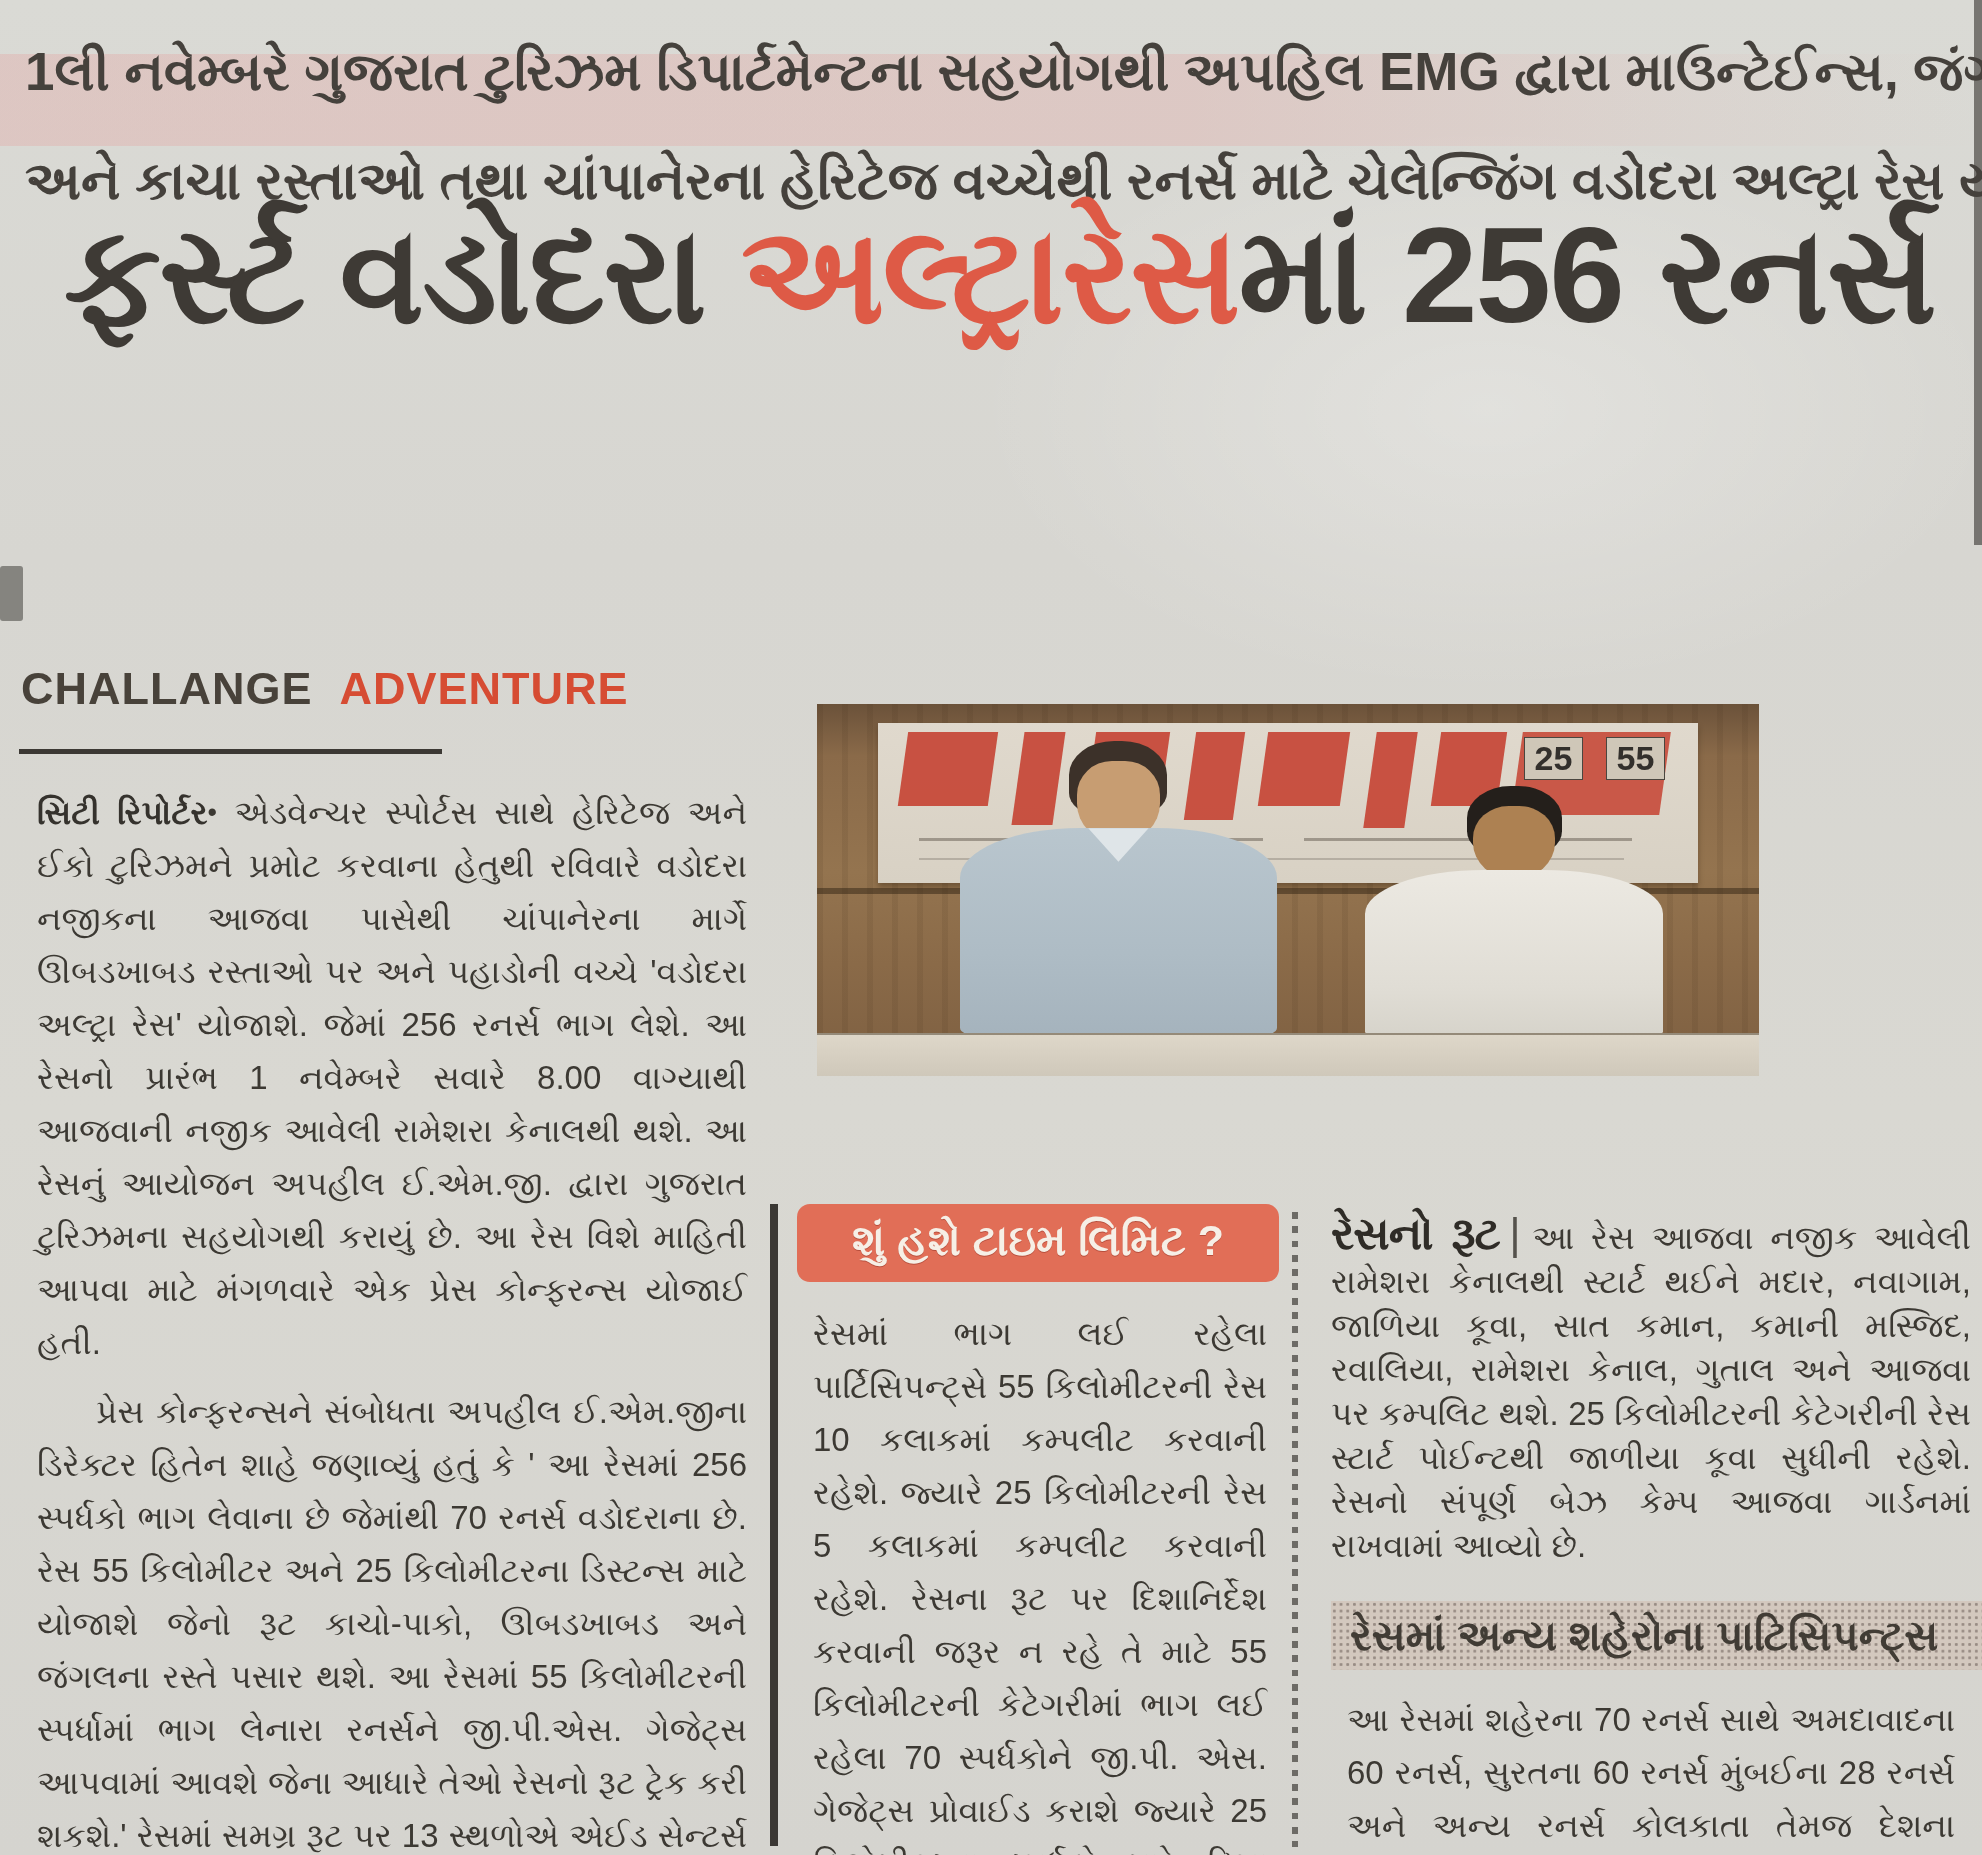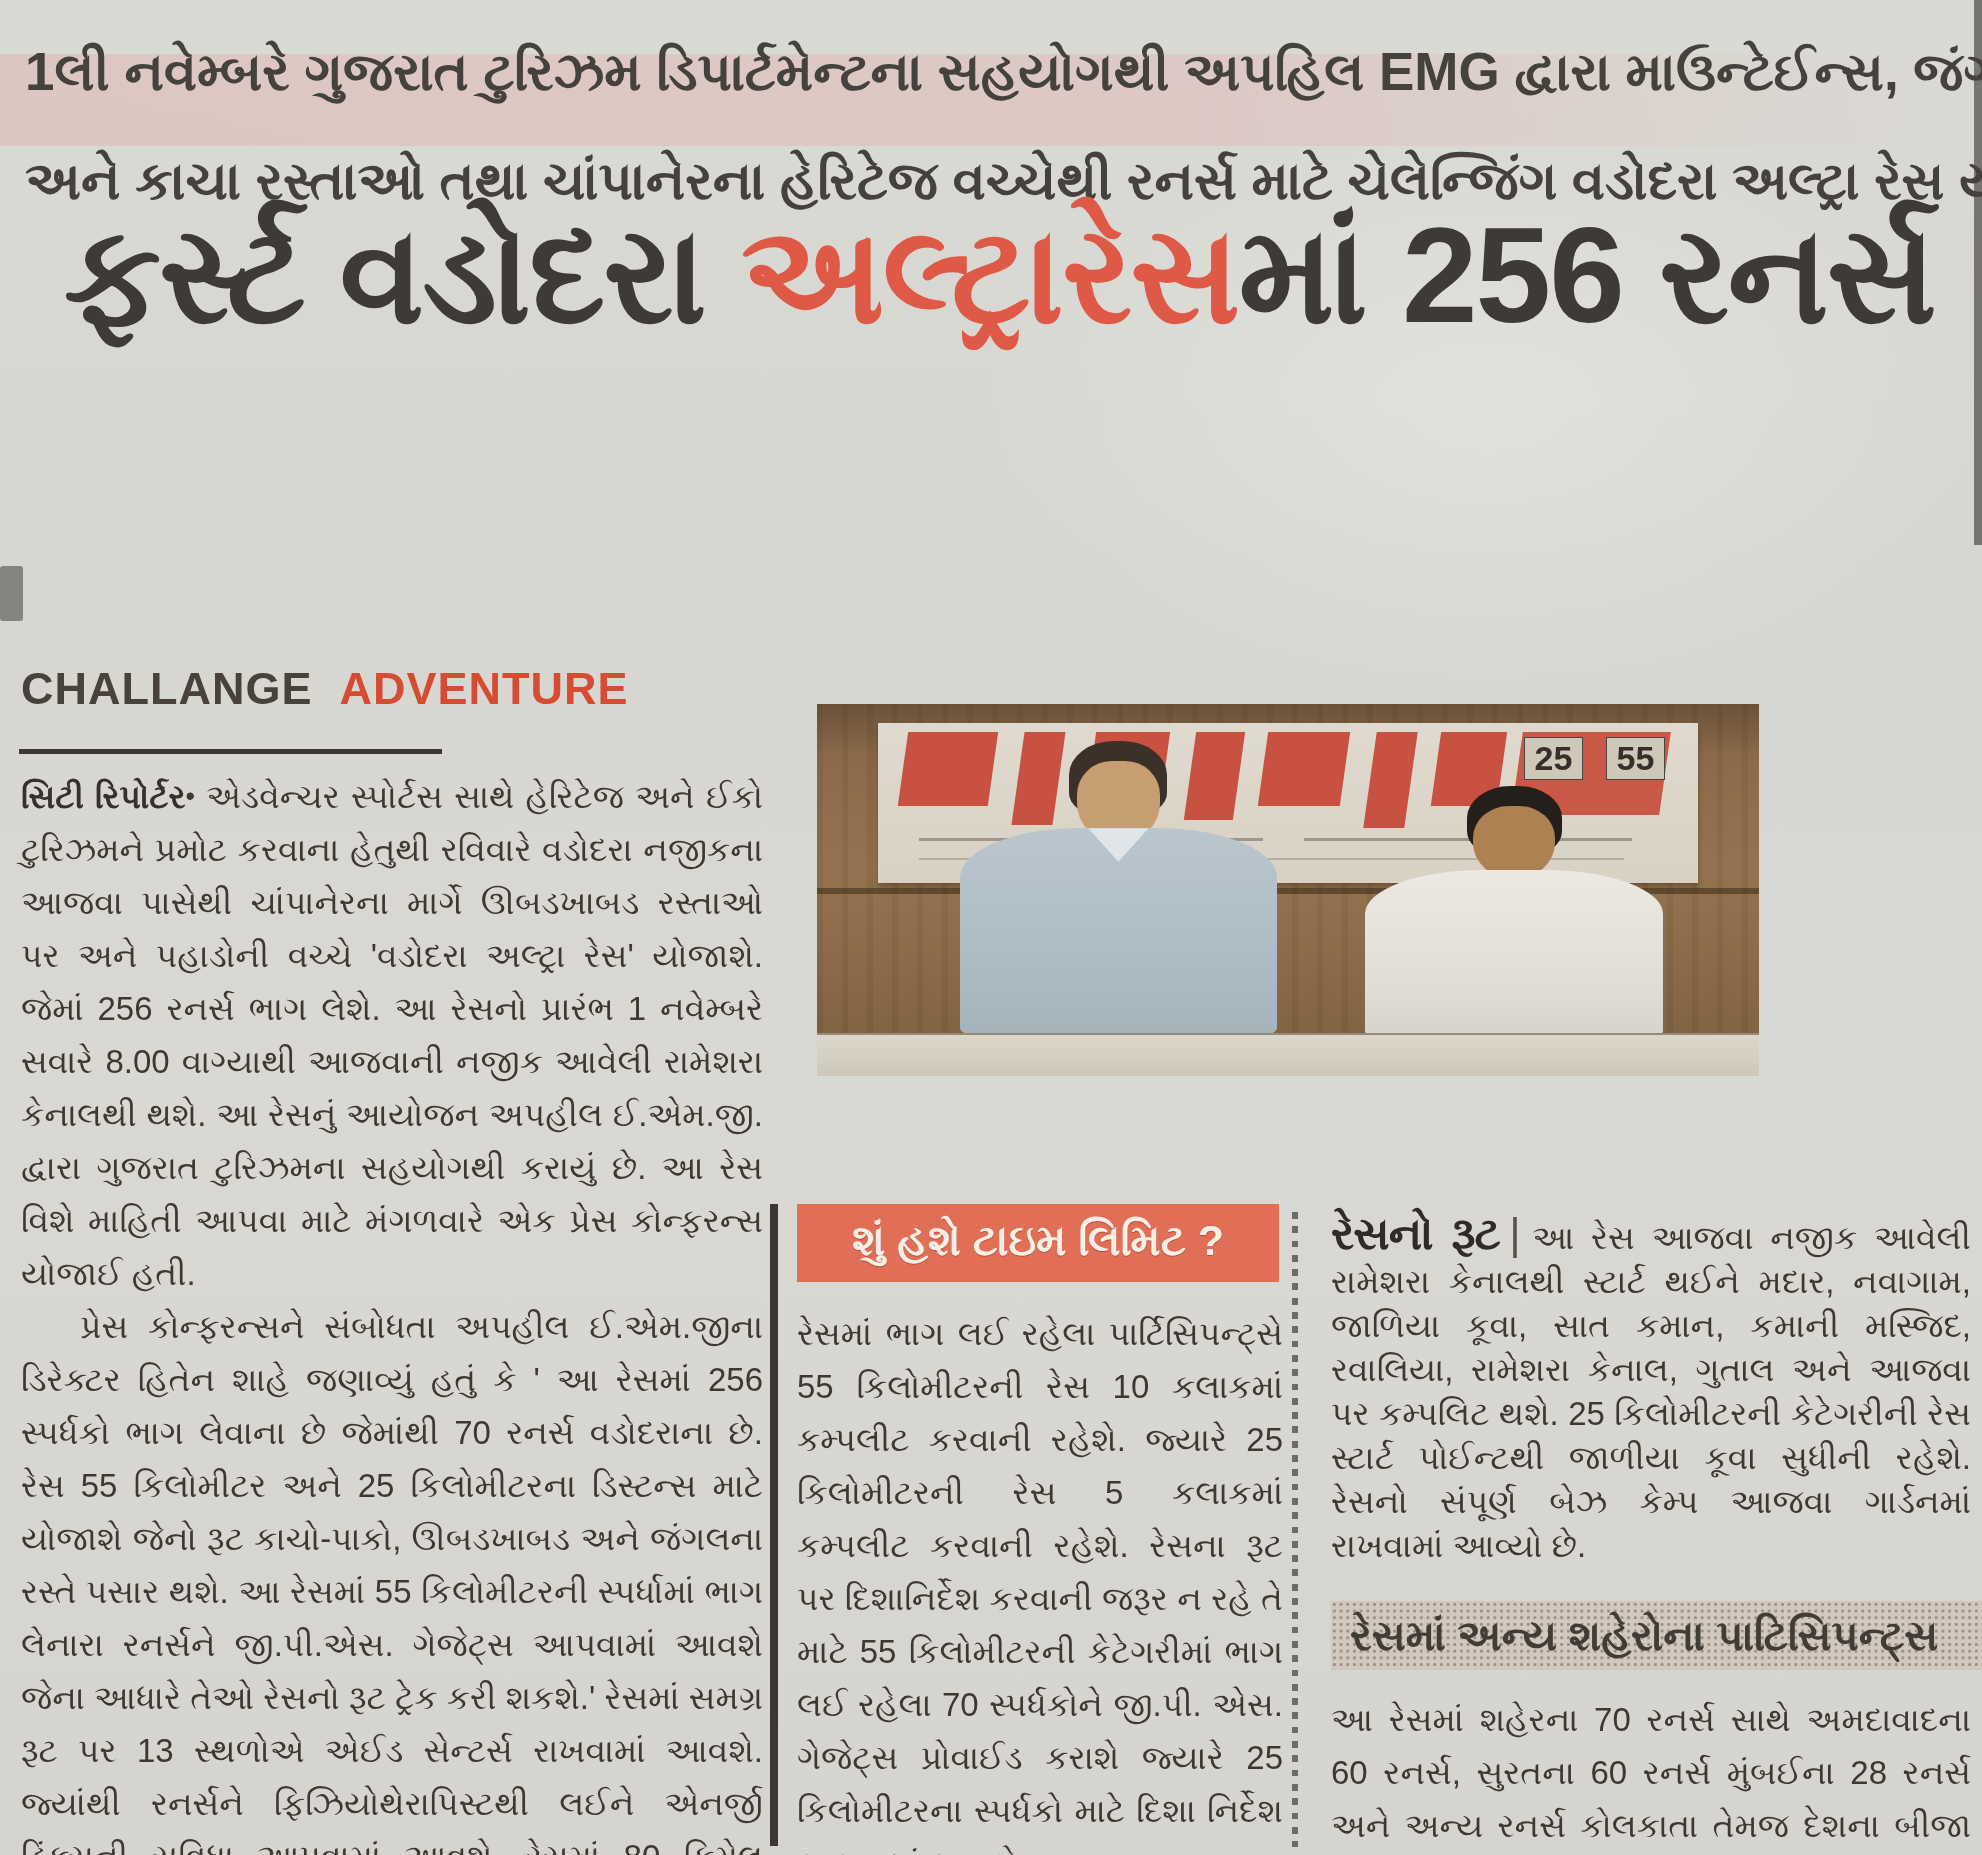--- a/index.html
+++ b/index.html
@@ -28,21 +28,21 @@
   .hl-line{display:block;white-space:nowrap;}
   .hl-red{color:#de5a46;}
 
   
   .kicker{position:absolute;left:21px;top:663px;font-size:45px;font-weight:800;letter-spacing:1px;white-space:nowrap;}
   .k-dark{color:#48423a;}
   .k-red{color:#d64c33;margin-left:13.4px;}
   .kicker-rule{position:absolute;left:19px;top:749px;width:423px;height:4.8px;background:#3c3934;}
 
   
-  .para{margin:0;font-size:33px;line-height:53px;text-align:justify;color:#3c3933;}
+  .para{margin:16px;font-size:33px;line-height:53px;text-align:justify;color:#3c3933;}
   .indent{text-indent:59px;margin-top:0;}
   .byline{font-weight:700;color:#35322d;}
   .bullet{font-size:27px;vertical-align:2.9px;}
 
   .col-left{position:absolute;left:21px;top:770px;width:742px;}
 
   
   .photo{position:absolute;left:817px;top:704px;width:942px;height:372px;overflow:hidden;
     background:
       repeating-linear-gradient(90deg,rgba(60,40,20,0.10) 0 5.7px,transparent 5.7px 25px),
@@ -84,21 +84,21 @@
   
   .photo-caption{position:absolute;left:1776px;top:711px;width:199px;
     font-size:30px;line-height:45px;color:#3c3933;font-weight:600;}
   .cap-bullet{font-size:23px;vertical-align:3.8px;margin-right:5.7px;}
 
   
   .rule-black{position:absolute;left:770px;top:1204px;width:7.6px;height:642px;background:#3b3834;}
   .col-mid{position:absolute;left:797px;top:1204px;width:486px;}
   .mid-title{width:444px;height:55px;padding:13.4px 19px 9.6px;background:#e16e57;
     color:#f6efe6;font-size:43px;font-weight:700;text-align:center;line-height:1.1;
-    text-shadow:0 1px 0 rgba(120,30,20,.4);white-space:nowrap;overflow:hidden;}
+    text-shadow:0 1px 0 rgba(120,30,20,.4);white-space:nowrap;overflow:hidden;border-radius:13px;}
   .col-mid .para{margin-top:25px;}
   .rule-dotted{position:absolute;left:1292px;top:1212px;width:5.7px;height:635px;
     background:repeating-linear-gradient(180deg,#6d6b66 0 6.7px,transparent 6.7px 14.3px);}
 
   
   .col-right{position:absolute;left:1331px;top:1212px;width:640px;}
   .route-para{margin:0;font-size:33px;line-height:44px;text-align:justify;color:#3c3933;}
   .route-title{font-weight:800;font-size:45px;color:#2f2c27;letter-spacing:-1px;}
   .route-sep{font-weight:300;font-size:44px;color:#55524c;margin:0 11.5px 0 9.6px;}
   .cities-band{margin-top:32.5px;width:621px;padding:11.5px 19px 9.6px;min-height:48px;

